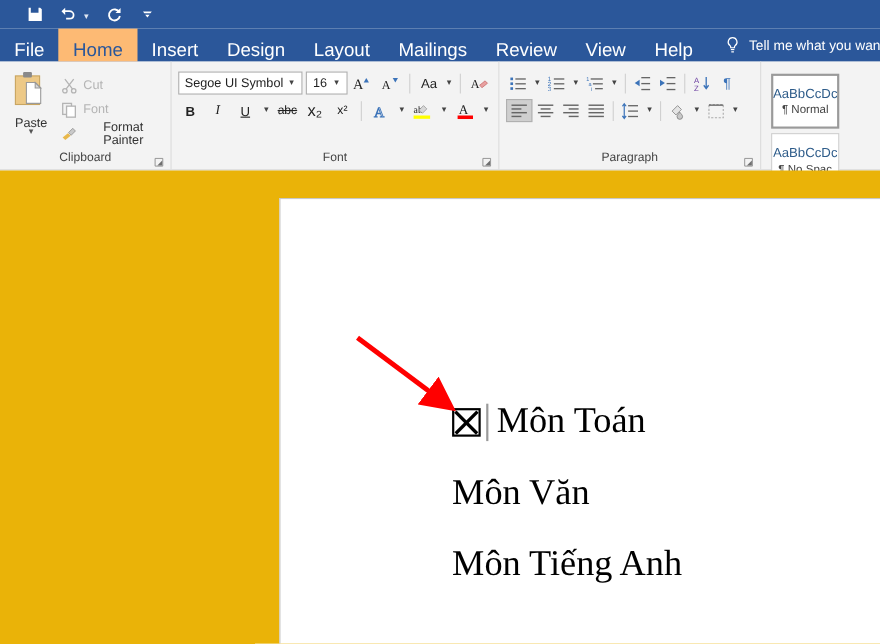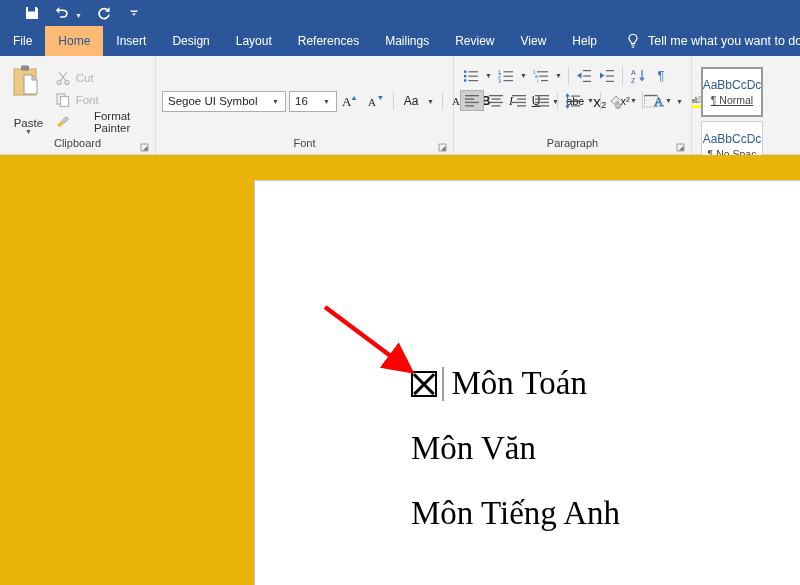--- a/index.html
+++ b/index.html
@@ -32,24 +32,24 @@
 
   
   .tabbar {
     height: 30px;
     background: #2b579a;
     display: flex;
     align-items: stretch;
     position: relative;
   }
   .tab {
-    display: flex; align-items: center;
+    display: flex; align-items: flex-end;
     padding: 0 13px;
     color: #ffffff;
-    font-size: 12px;
+    font-size: 17px;
     white-space: nowrap;
   }
   .tab.active {
     background: #fdba74;
     color: #2b579a;
   }
   .tellme {
     display: flex; align-items: center; gap: 8px;
     padding-left: 16px;
     color: #ffffff; font-size: 12.5px;
@@ -87,30 +87,30 @@
   }
 
   
   .g-clipboard { width: 156px; }
   .paste-btn {
     width: 46px;
     display: flex; flex-direction: column; align-items: center;
     padding-top: 2px;
   }
   .clipboard-glyph { width: 34px; height: 36px; }
-  .paste-label { font-size: 11.5px; margin-top: 17px; }
+  .paste-label { font-size: 11.5px; margin-top: 6px; }
   .paste-caret { font-size: 7px; color: #555; line-height: 6px; }
   .clip-cmds { display: flex; flex-direction: column; justify-content: center; gap: 3px; padding-left: 4px; text-align: center; }
   .clip-cmd { display: flex; align-items: center; gap: 5px; height: 19px; font-size: 11.5px; }
   .clip-cmd.disabled { color: #b4b4b4; }
   .cmd-ico { width: 16px; height: 16px; display:block; }
 
   
   .g-font { width: 298px; }
-  .font-rows { display: flex; gap: 4px; width: 100%; padding-top: 3px; }
+  .font-rows { display: flex; flex-direction: column; gap: 4px; width: 100%; padding-top: 3px; }
   .font-row { display: flex; align-items: center; gap: 3px; }
   .combo {
     height: 21px;
     border: 1px solid #adadad;
     background: #ffffff;
     display: flex; align-items: center;
     padding: 0 2px 0 5px;
     font-size: 11.5px;
     color: #222;
   }
@@ -140,21 +140,21 @@
   .style-card {
     width: 62px; height: 50px;
     border: 1px solid #cfcfcf;
     background: #ffffff;
     display: flex; flex-direction: column;
     align-items: center; justify-content: center;
     gap: 2px;
   }
   .style-card.selected { border: 2px solid #9a9a9a; }
   .style-preview { font-size: 12px; color: #2e5c8a; white-space: nowrap; overflow: hidden; }
-  .style-name { font-size: 10.5px; color: #444; white-space: nowrap; text-decoration: underline; }
+  .style-name { font-size: 10.5px; color: #444; white-space: nowrap; }
 
   
   .workspace {
     position: absolute;
     left: 0; top: 155px; right: 0; bottom: 0;
     background: #eab308;
   }
   .page {
     position: absolute;
     left: 254px; top: 25px; right: 0; bottom: 0;
@@ -235,23 +235,20 @@
       <span>Home</span>
     </div>
   <div class="tab">
       <span>Insert</span>
     </div>
   <div class="tab">
       <span>Design</span>
     </div>
   <div class="tab">
       <span>Layout</span>
-    </div>
-  <div class="tab">
-      <span>References</span>
     </div>
   <div class="tab">
       <span>Mailings</span>
     </div>
   <div class="tab">
       <span>Review</span>
     </div>
   <div class="tab">
       <span>View</span>
     </div>

